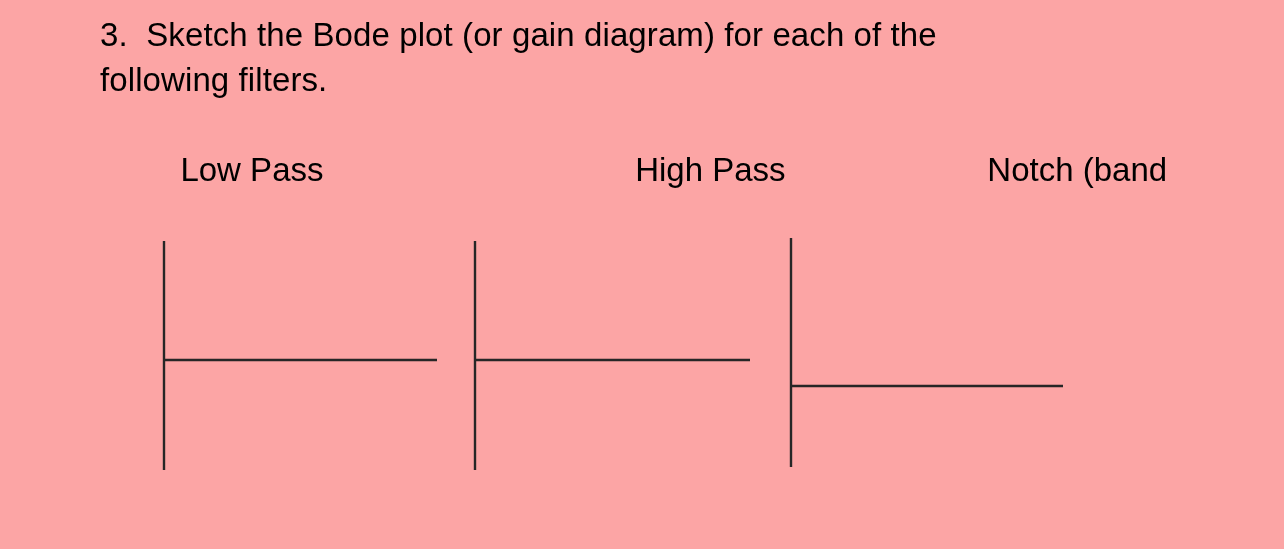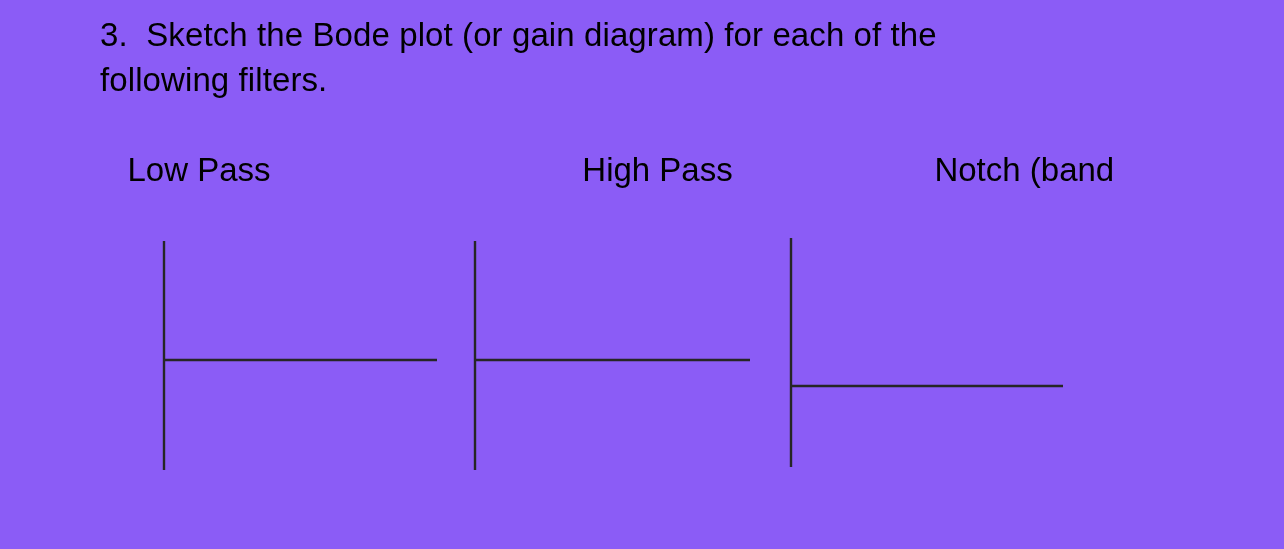--- a/index.html
+++ b/index.html
@@ -16,21 +16,21 @@
     overflow: hidden;
     position: relative;
   }
 
   #page {
     position: absolute;
     left: 0;
     top: 0;
     width: 1284px;
     height: 549px;
-    background: #8b5cf6;
+    background: #fca5a5;
   }
 
   
   .question-block {
     position: absolute;
     left: 100px;
     top: 12px;
     width: 1000px;
   }
   .question-text {
@@ -40,20 +40,21 @@
     color: #000000;
     white-space: pre-wrap;
   }
 
   
   .headings-block {
     position: absolute;
     left: 100px;
     top: 146px;
     width: 1120px;
+    text-align: center;
   }
   .headings-line {
     font-size: 33px;
     line-height: 47px;
     color: #000000;
     white-space: pre;
   }
   .headings-line-2 {
     font-size: 33px;
     line-height: 47px;

